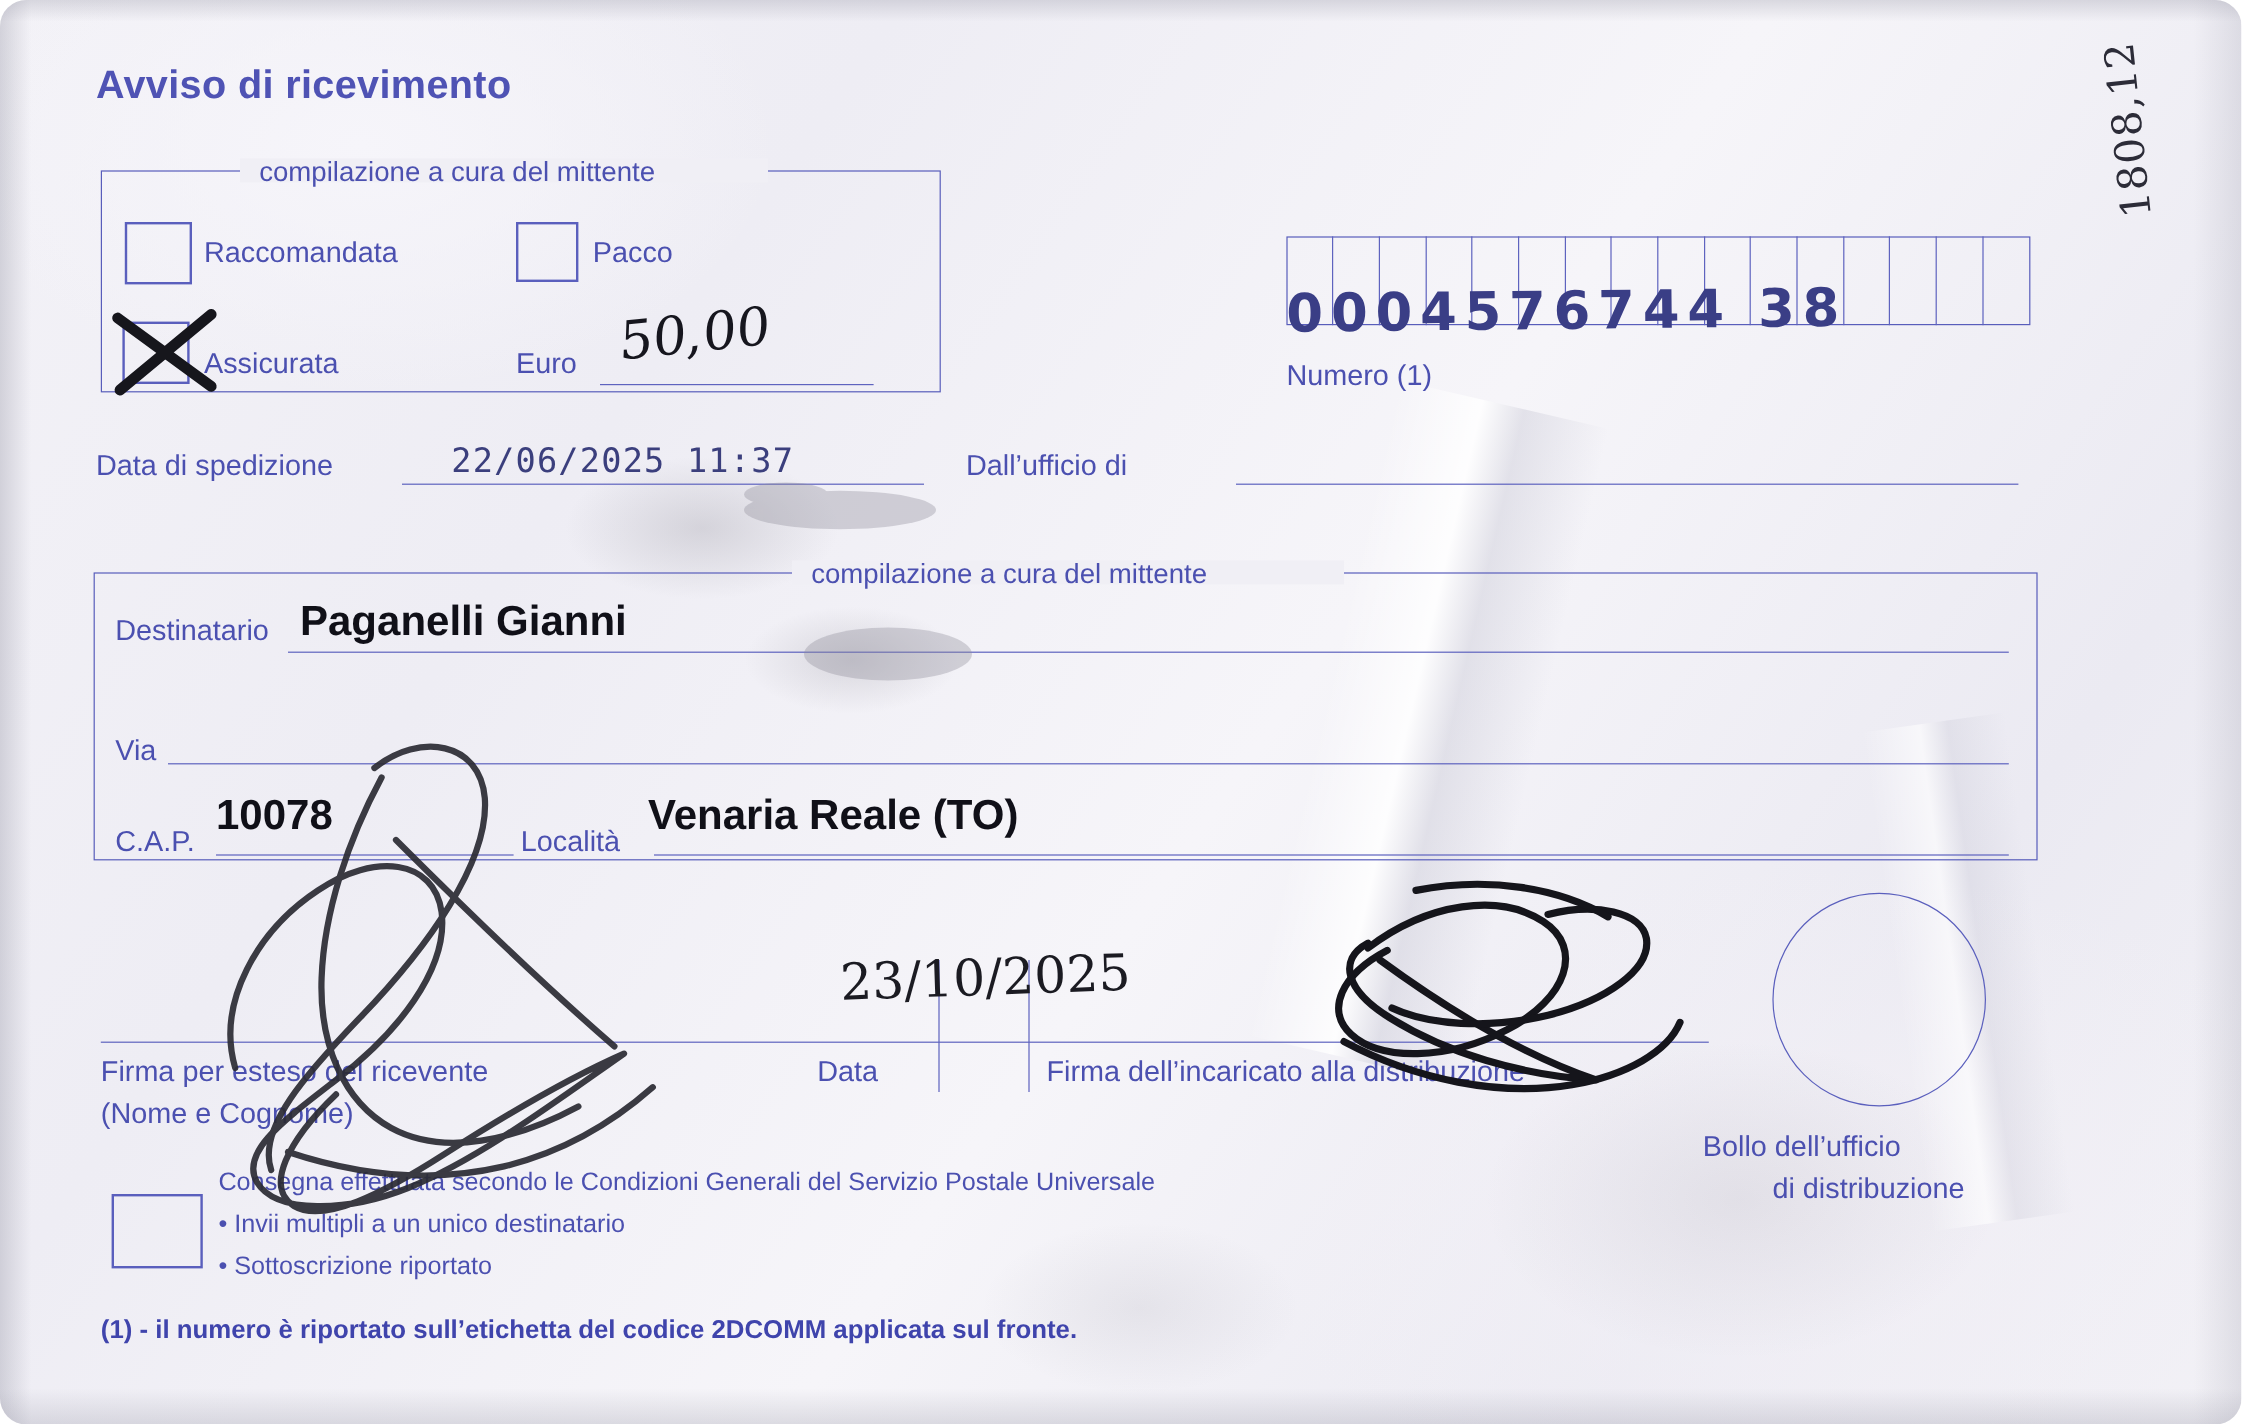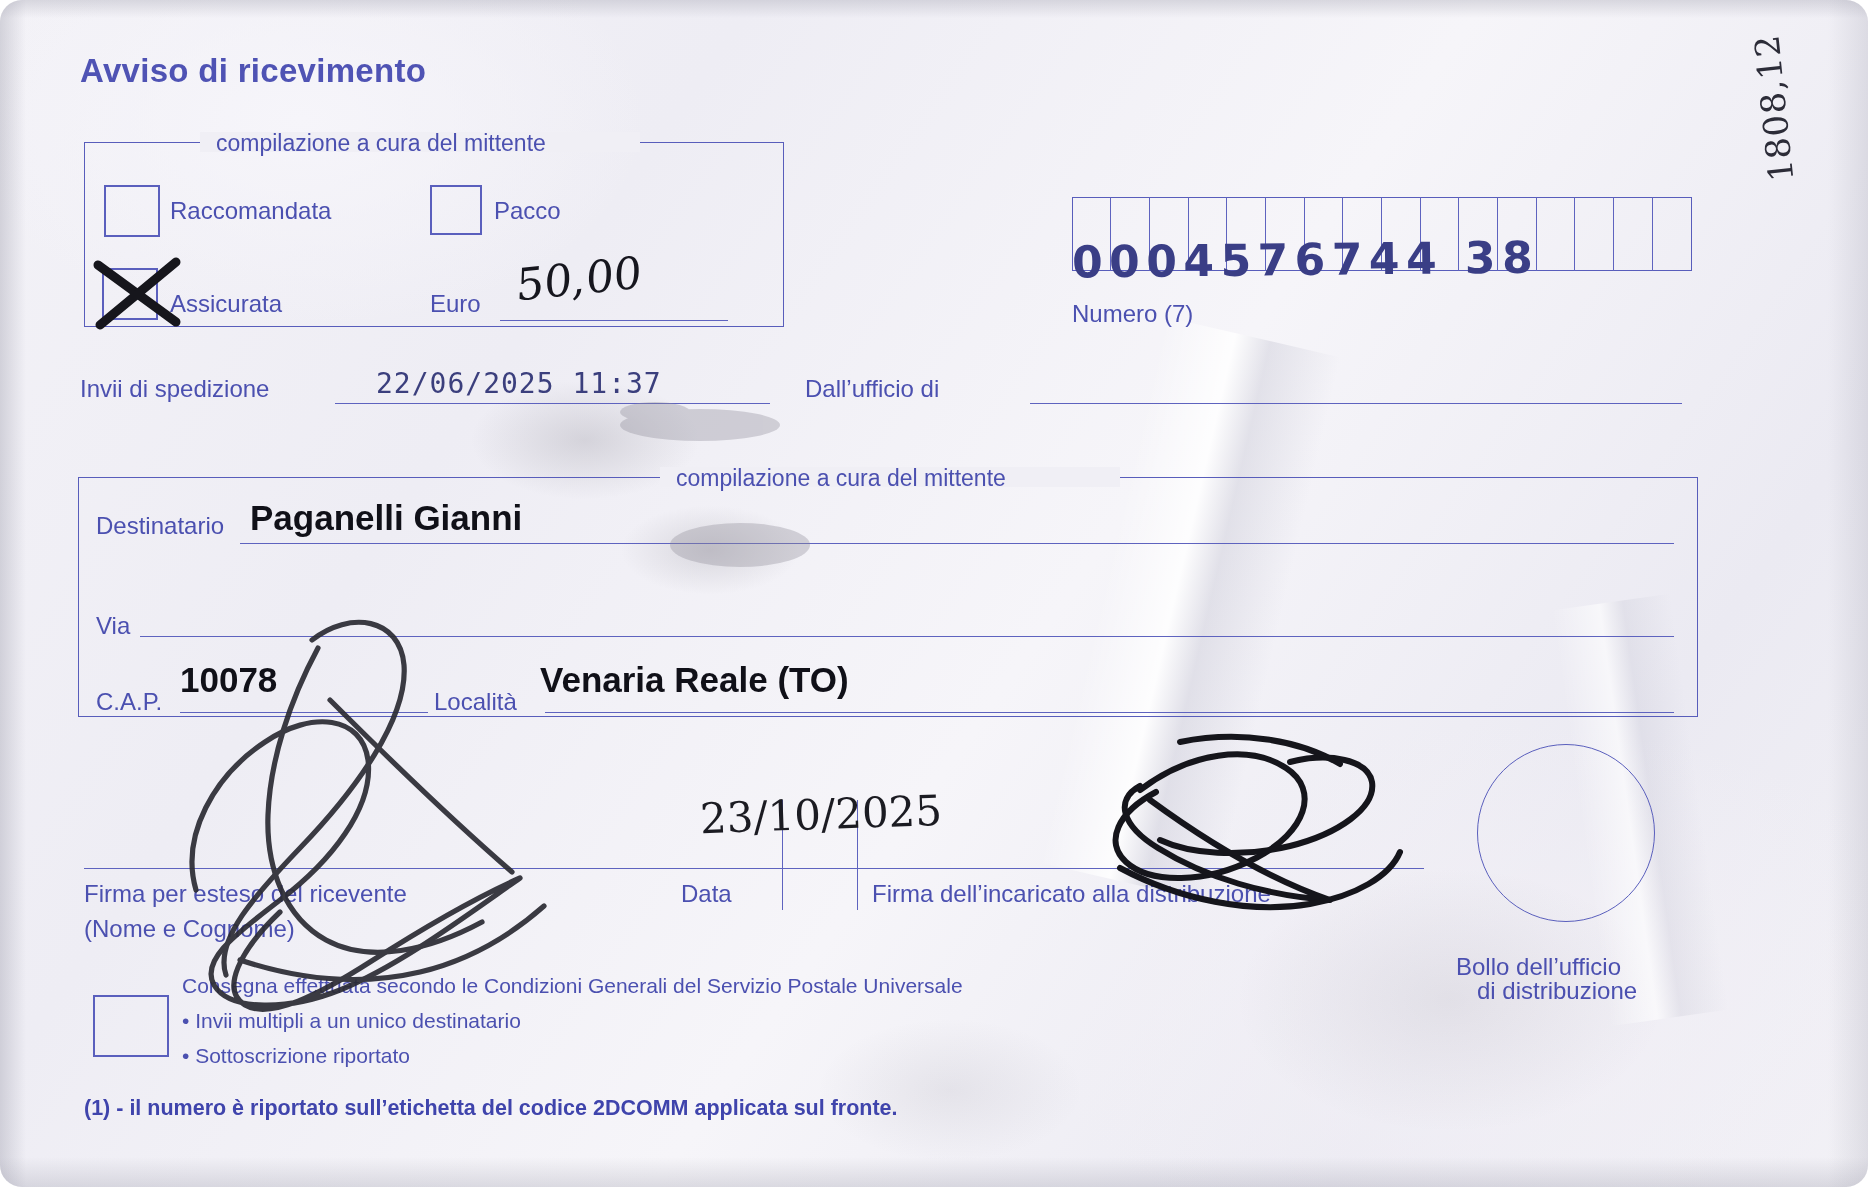--- a/index.html
+++ b/index.html
@@ -215,23 +215,23 @@
   <div class="vline" style="left:1381px;top:197px;height:74px;"></div>
   <div class="vline" style="left:1420px;top:197px;height:74px;"></div>
   <div class="vline" style="left:1458px;top:197px;height:74px;"></div>
   <div class="vline" style="left:1497px;top:197px;height:74px;"></div>
   <div class="vline" style="left:1536px;top:197px;height:74px;"></div>
   <div class="vline" style="left:1574px;top:197px;height:74px;"></div>
   <div class="vline" style="left:1613px;top:197px;height:74px;"></div>
   <div class="vline" style="left:1652px;top:197px;height:74px;"></div>
 
   <div class="num-stamp" style="left:1072px;top:234px;">0004576744 38</div>
-  <div class="t lbl" style="left:1072px;top:300px;">Numero (7)</div>
-
-  <div class="t lbl" style="left:80px;top:375px;">Invii di spedizione</div>
+  <div class="t lbl" style="left:1072px;top:300px;">Numero (1)</div>
+
+  <div class="t lbl" style="left:80px;top:375px;">Data di spedizione</div>
   <div class="line" style="left:335px;top:403px;width:435px;"></div>
   <div class="stamp-mono" style="left:376px;top:367px;font-size:28px;">22/06/2025 11:37</div>
 
   <div class="t lbl" style="left:805px;top:375px;">Dall’ufficio di</div>
   <div class="line" style="left:1030px;top:403px;width:652px;"></div>
 
   <div class="bx" style="left:78px;top:477px;width:1620px;height:240px;"></div>
   <div class="mask" style="left:660px;top:467px;width:460px;height:20px;"></div>
   <div class="legend-cap" style="left:668px;top:465px;">compilazione a cura del mittente</div>
 
@@ -256,21 +256,21 @@
 
   <div class="t lbl" style="left:84px;top:880px;">Firma per esteso del ricevente</div>
   <div class="t lbl" style="left:84px;top:915px;">(Nome e Cognome)</div>
 
   <div class="t lbl" style="left:637px;top:880px;margin-left:44px;">Data</div>
   <div class="date-hand" style="left:700px;top:790px;">23/10/2025</div>
 
   <div class="t lbl" style="left:872px;top:880px;">Firma dell’incaricato alla distribuzione</div>
 
   <div class="circle" style="left:1477px;top:744px;width:178px;height:178px;"></div>
-  <div class="t lbl" style="left:1456px;top:942px;margin-top:11px;">Bollo dell’ufficio</div>
+  <div class="t lbl" style="left:1419px;top:942px;">Bollo dell’ufficio</div>
   <div class="t lbl" style="left:1477px;top:977px;">di distribuzione</div>
 
   <div class="chk" style="left:93px;top:995px;width:76px;height:62px;"></div>
   <div class="t lbl-sm" style="left:182px;top:974px;">Consegna effettuata secondo le Condizioni Generali del Servizio Postale Universale</div>
   <div class="t lbl-sm" style="left:182px;top:1009px;">• Invii multipli a un unico destinatario</div>
   <div class="t lbl-sm" style="left:182px;top:1044px;">• Sottoscrizione riportato</div>
 
   <div class="t footnote" style="left:84px;top:1096px;">(1) - il numero è riportato sull’etichetta del codice 2DCOMM applicata sul fronte.</div>
 
   <div class="corner-code" style="left:1700px;top:88px;">1808,12</div>

